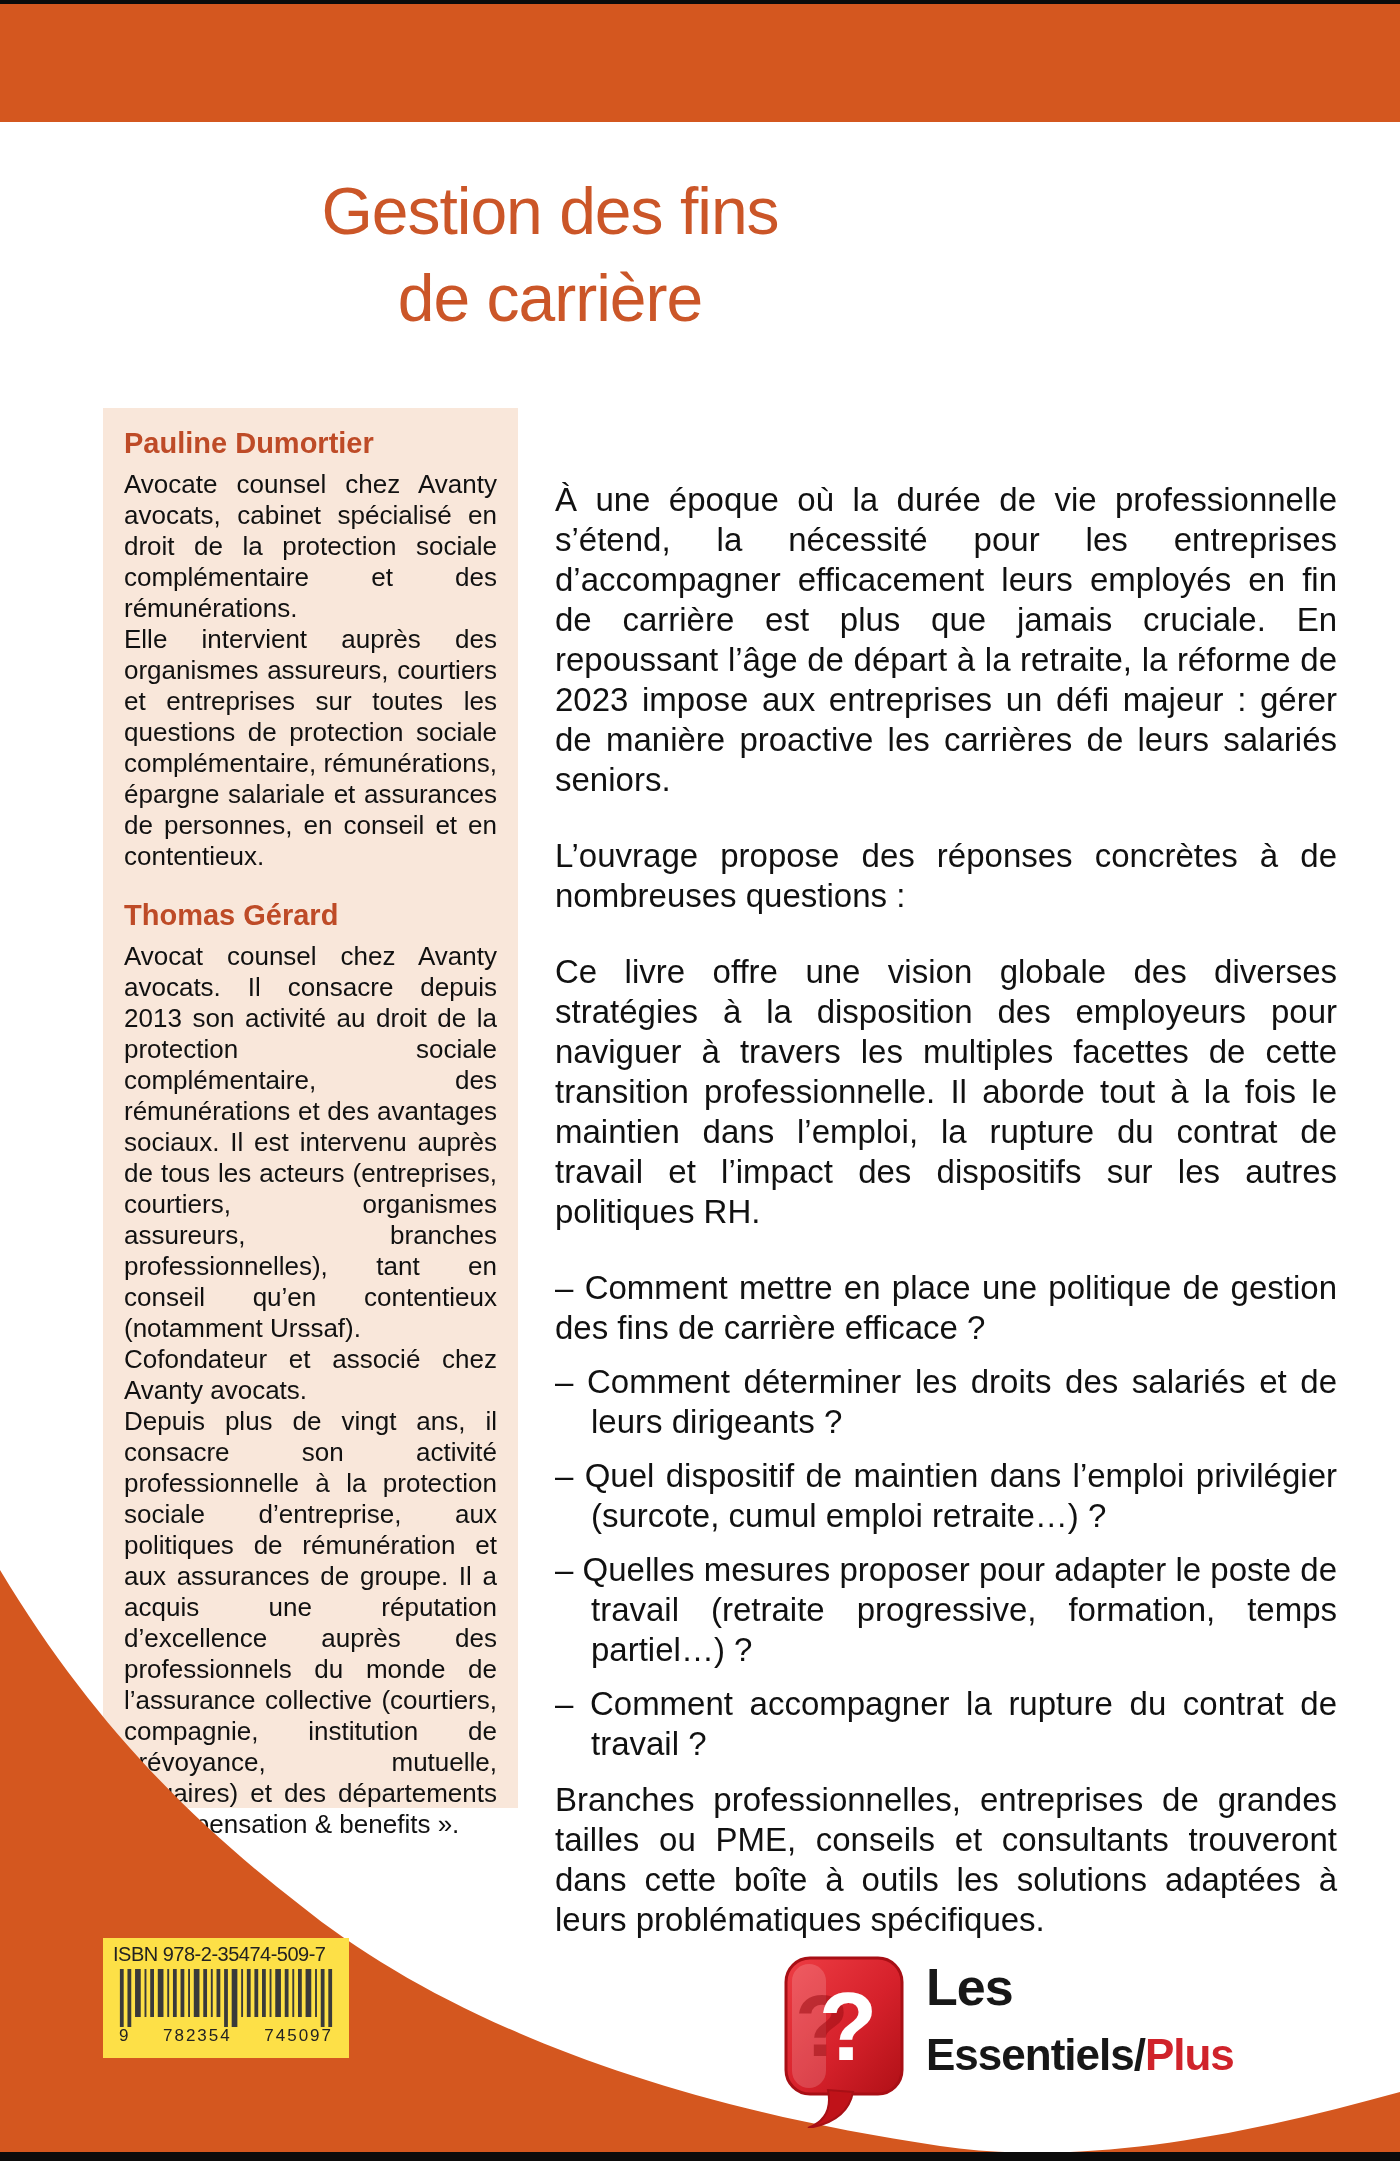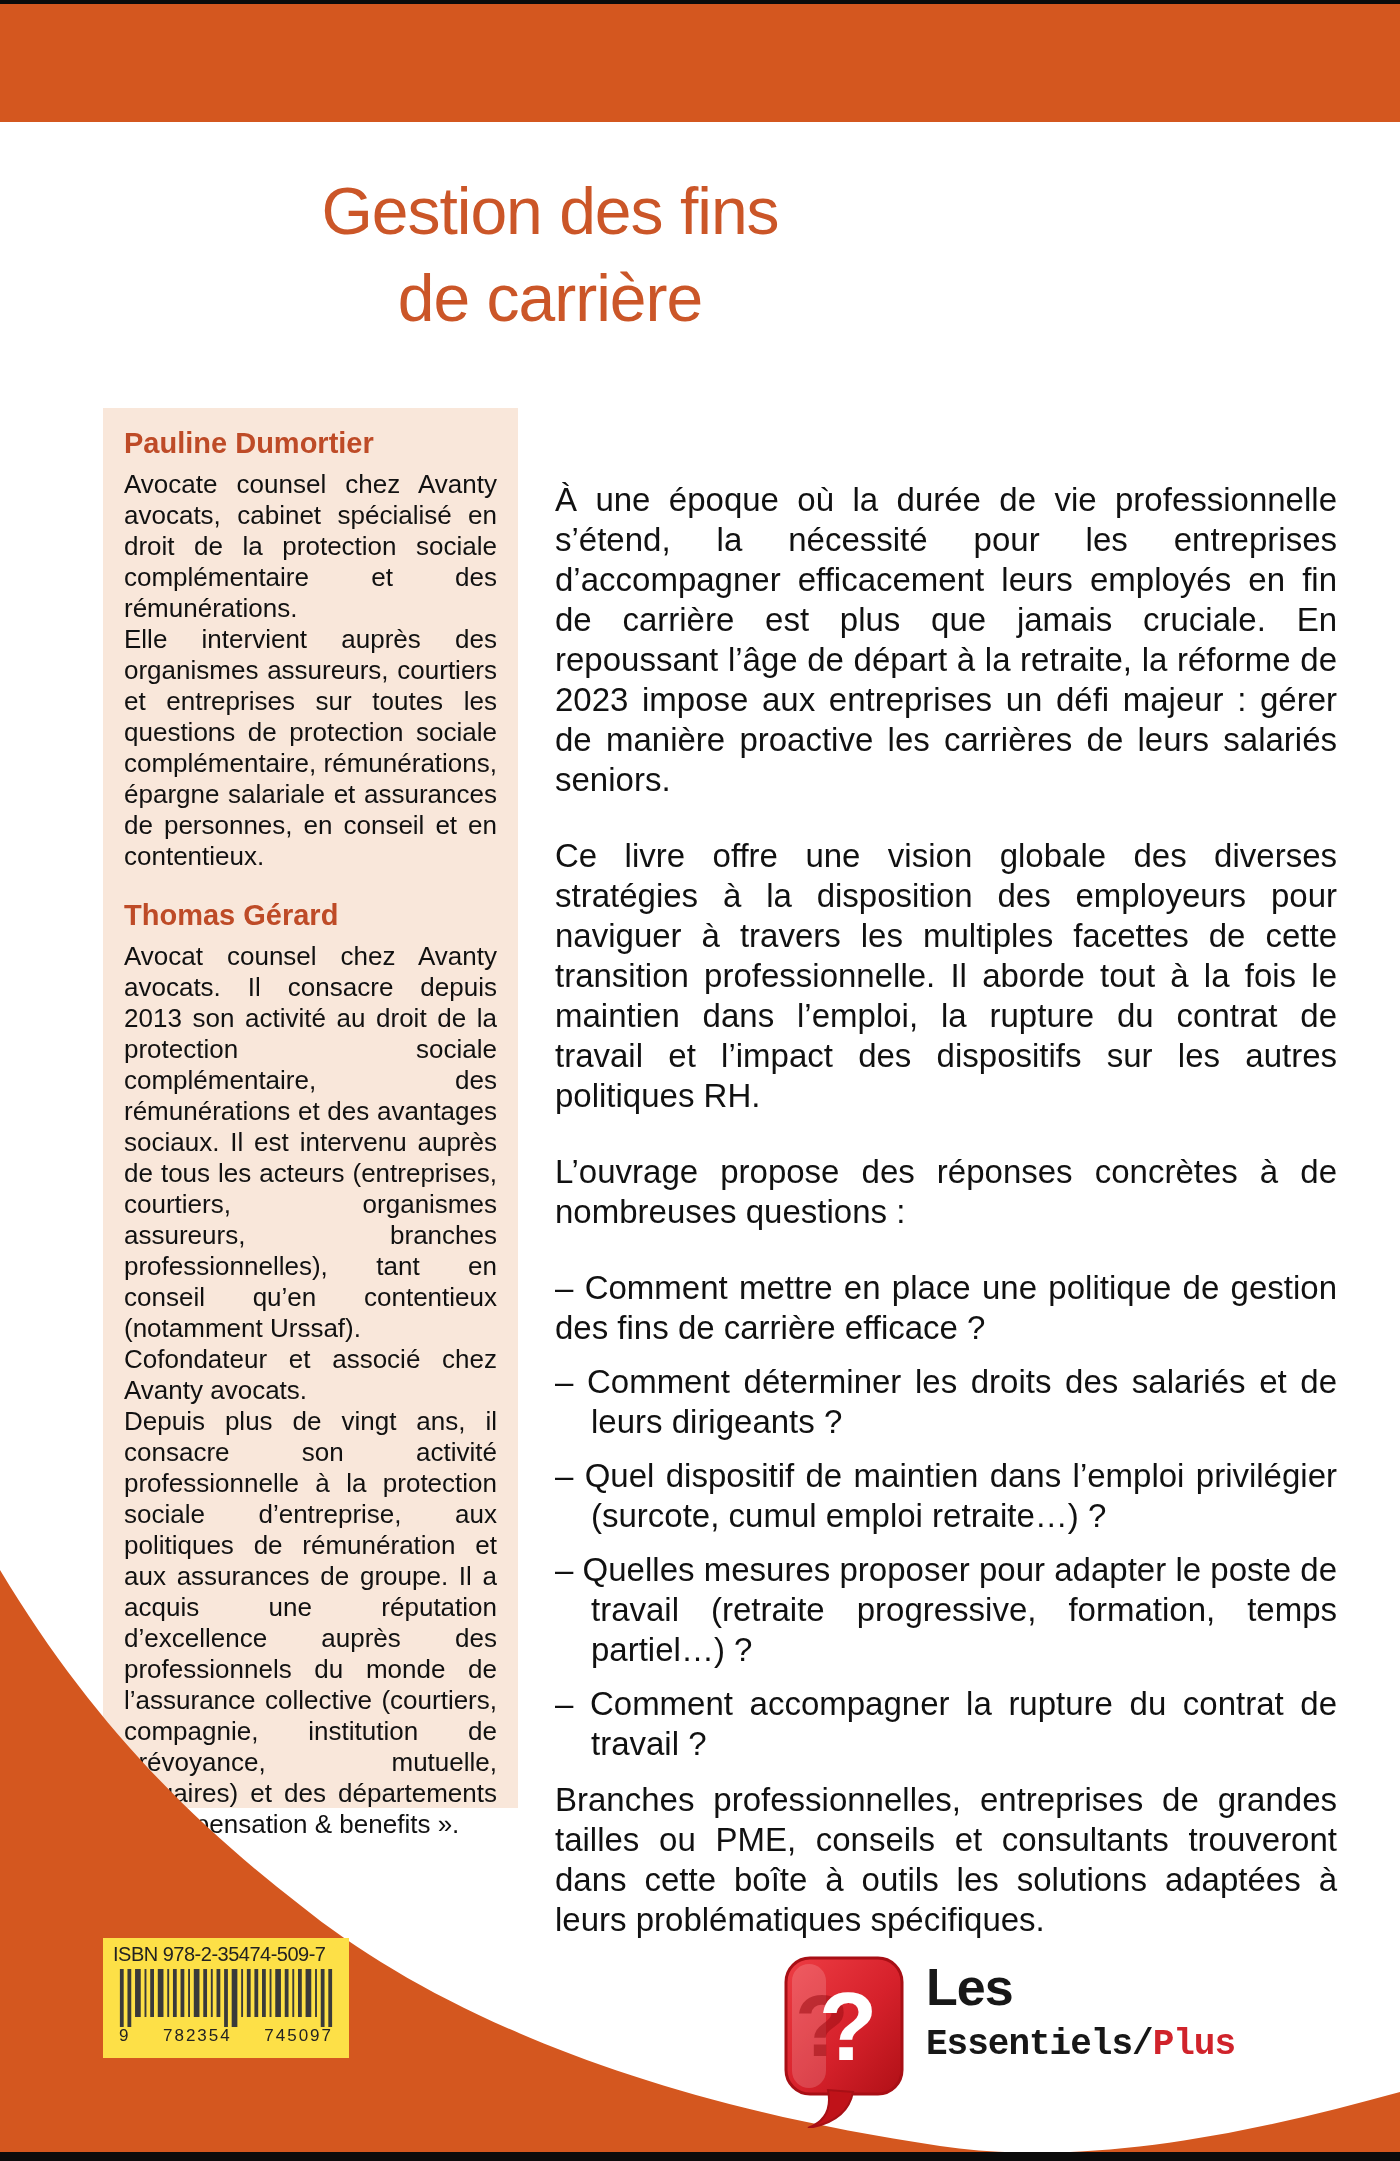--- a/index.html
+++ b/index.html
@@ -36,21 +36,21 @@
   .isbn-box{left:103px;top:1938px;width:246px;height:120px;background:#fde047;z-index:3;
     box-sizing:border-box;padding:5px 10px 6px;}
   .isbn-label{font-size:20px;letter-spacing:-0.5px;color:#222;white-space:nowrap;}
   .barcode-svg{display:block;margin:3px auto 0;}
   .barcode-digits{display:flex;justify-content:space-between;padding:0 6px;margin-top:-1px;
     font-size:17px;letter-spacing:2px;color:#222;}
   
   .publisher-logo{left:780px;top:1952px;z-index:3;display:flex;align-items:flex-start;}
   .logo-text{margin-left:14px;margin-top:6px;font-weight:bold;letter-spacing:-1px;}
   .logo-line1{font-size:52px;line-height:58px;color:#171717;}
-  .logo-line2{font-size:36px;line-height:58px;color:#171717;white-space:nowrap;font-family:Liberation Mono, monospace;}
+  .logo-line2{font-size:44px;line-height:58px;margin-top:10px;color:#171717;white-space:nowrap;}
   .logo-plus{color:#d0232b;}
 </style>
 </head>
 <body>
 
 <div class="abs top-edge"></div>
 <div class="abs bottom-edge"></div>
 
 <div class="abs header-band"></div>
 
@@ -70,22 +70,22 @@
     <p class="author-bio-p">Avocat counsel chez Avanty avocats. Il consacre depuis 2013 son activité au droit de la protection sociale complémentaire, des rémunérations et des avantages sociaux. Il est intervenu auprès de tous les acteurs (entreprises, courtiers, organismes assureurs, branches professionnelles), tant en conseil qu’en contentieux (notamment Urssaf).</p>
   </div>
   <div class="author-section">
     <p class="author-bio-p">Cofondateur et associé chez Avanty avocats.</p>
     <p class="author-bio-p">Depuis plus de vingt ans, il consacre son activité professionnelle à la protection sociale d’entreprise, aux politiques de rémunération et aux assurances de groupe. Il a acquis une réputation d’excellence auprès des professionnels du monde de l’assurance collective (courtiers, compagnie, institution de prévoyance, mutuelle, actuaires) et des départements «&nbsp;compensation &amp; benefits&nbsp;».</p>
   </div>
 </div>
 
 <div class="abs blurb-column">
   <p>À une époque où la durée de vie professionnelle s’étend, la nécessité pour les entreprises d’accompagner efficacement leurs employés en fin de carrière est plus que jamais cruciale. En repoussant l’âge de départ à la retraite, la réforme de 2023 impose aux entreprises un défi majeur&nbsp;: gérer de manière proactive les carrières de leurs salariés seniors.</p>
+  <p>L’ouvrage propose des réponses concrètes à de nombreuses questions&nbsp;:</p>
   <p>Ce livre offre une vision globale des diverses stratégies à la disposition des employeurs pour naviguer à travers les multiples facettes de cette transition professionnelle. Il aborde tout à la fois le maintien dans l’emploi, la rupture du contrat de travail et l’impact des dispositifs sur les autres politiques RH.</p>
-  <p>L’ouvrage propose des réponses concrètes à de nombreuses questions&nbsp;:</p>
   <ul class="questions-list">
     <li class="question-item">– Comment mettre en place une politique de gestion des fins de carrière efficace&nbsp;?</li>
     <li class="question-item">– Comment déterminer les droits des salariés et de leurs dirigeants&nbsp;?</li>
     <li class="question-item">– Quel dispositif de maintien dans l’emploi privilégier (surcote, cumul emploi retraite…)&nbsp;?</li>
     <li class="question-item">– Quelles mesures proposer pour adapter le poste de travail (retraite progressive, formation, temps partiel…)&nbsp;?</li>
     <li class="question-item">– Comment accompagner la rupture du contrat de travail&nbsp;?</li>
   </ul>
   <p class="closing-paragraph">Branches professionnelles, entreprises de grandes tailles ou PME, conseils et consultants trouveront dans cette boîte à outils les solutions adaptées à leurs problématiques spécifiques.</p>
 </div>
 

